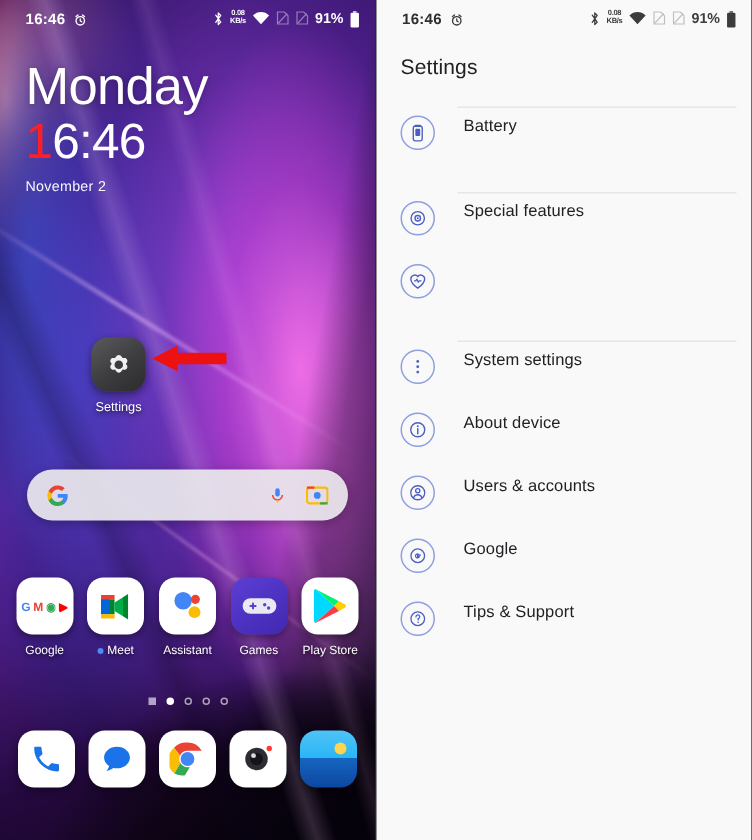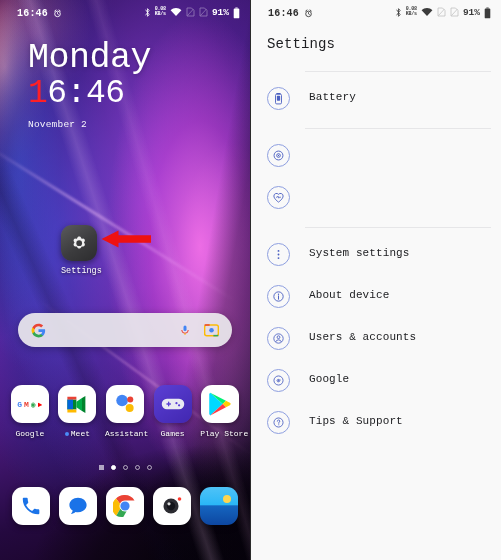--- a/index.html
+++ b/index.html
@@ -1,19 +1,19 @@
 <!DOCTYPE html>
 <html><head>
 <meta charset="utf-8">
 <style>
   * { margin:0; padding:0; box-sizing:border-box; }
   html,body { width:501px; height:560px; overflow:hidden; background:#000; }
   body { font-family:"Liberation Sans", sans-serif; }
 
-  #root { position:relative; width:501px; height:560px; display:flex;font-family:Liberation Mono, monospace; }
+  #root { position:relative; width:501px; height:560px; display:flex; }
 
   
   .phone-left {
     position:relative; width:250px; height:560px; overflow:hidden;
     background:#0a0615;
   }
   .wall {
     position:absolute; inset:0;
     background:
       
@@ -61,21 +61,21 @@
   }
   .sb-time { font-weight:600; letter-spacing:.2px; margin-left:7px; }
   .sb-left { display:flex; align-items:center; gap:5px; }
   .sb-right { margin-left:auto; display:flex; align-items:flex-start; gap:4px; }
   .sb-batt-txt { font-size:9.5px; font-weight:600; }
   .sb-dim { opacity:.42; }
   .netspeed { display:flex; flex-direction:column; align-items:center; line-height:1; }
   .netspeed i { font-style:normal; font-size:5px; font-weight:700; letter-spacing:-.2px; }
 
   
-  .clockwrap { position:absolute; left:28px; top:40px; z-index:4; color:#fff; }
+  .clockwrap { position:absolute; left:17px; top:40px; z-index:4; color:#fff; }
   .cw-day { font-size:35px; font-weight:400; letter-spacing:-.5px; line-height:1.05; text-shadow:0 1px 5px rgba(0,0,0,.25); }
   .cw-time { font-size:33px; font-weight:400; line-height:1.1; margin-top:-1px; letter-spacing:-.5px; }
   .cw-time .accent { color:#ff1f25; }
   .cw-date { font-size:9.5px; margin-top:7px; opacity:.95; letter-spacing:.2px; }
 
   
   .app-settings { position:absolute; left:61px; top:225px; width:36px; z-index:4; text-align:center; }
   .app-settings .tile {
     width:36px; height:36px; border-radius:11px;
     background:linear-gradient(145deg,#5a5a5c 0%, #3c3c3e 55%, #2c2c2e 100%);
@@ -127,21 +127,21 @@
   }
   .rs-status {
     height:26px; display:flex; align-items:center; padding:0 10px; color:#3c3c3c; font-size:10px;
   }
   .rs-status .sb-time { font-weight:600; color:#2e2e2e; }
   .rs-status .sb-dim { opacity:.3; }
   .rs-title { font-size:14px; color:#202124; padding:10px 16px 6px; letter-spacing:.1px; }
 
   .rs-list { padding-bottom:4px; }
   .rs-partial { height:8px; }
-  .rs-item { display:flex; align-items:center; padding:0 0 0 16px; min-height:42px; }
+  .rs-item { display:flex; align-items:flex-start; padding:0 0 0 16px; min-height:42px; }
   .rs-ico {
     width:23px; height:23px; border-radius:50%; border:1.1px solid #8e9fe0;
     display:flex; align-items:center; justify-content:center; flex:0 0 auto;
   }
   .rs-lbl { font-size:11px; color:#202124; margin-left:19px; line-height:1.45; letter-spacing:.1px; }
   .rs-div { height:1px; background:#e6e6e8; margin:5px 10px 5px 54px; }
 </style>
 </head>
 <body>
 
@@ -393,20 +393,21 @@
 
     <div class="rs-list">
       <div class="rs-item">
         <span class="rs-ico">
           <svg width="13" height="13" viewBox="0 0 24 24">
             <circle cx="12" cy="12" r="8.2" fill="none" stroke="#4a5fc1" stroke-width="1.7"></circle>
             <circle cx="12" cy="12" r="3.4" fill="none" stroke="#4a5fc1" stroke-width="1.7"></circle>
             <circle cx="12" cy="12" r="1.2" fill="#4a5fc1"></circle>
           </svg>
         </span>
+        <span class="rs-lbl">Special features</span>
       </div>
       <div class="rs-item">
         <span class="rs-ico">
           <svg width="13" height="13" viewBox="0 0 24 24">
             <path d="M12 20.5S3.5 14.7 3.5 9.2a4.8 4.8 0 0 1 8.5-3 4.8 4.8 0 0 1 8.5 3c0 5.5-8.5 11.3-8.5 11.3z" fill="none" stroke="#4a5fc1" stroke-width="1.7"></path>
             <path d="M7.5 11.5h2.2l1.3-2.2 1.6 4 1.2-1.8h2.7" fill="none" stroke="#4a5fc1" stroke-width="1.4" stroke-linejoin="round"></path>
           </svg>
         </span>
       </div>
     </div>

